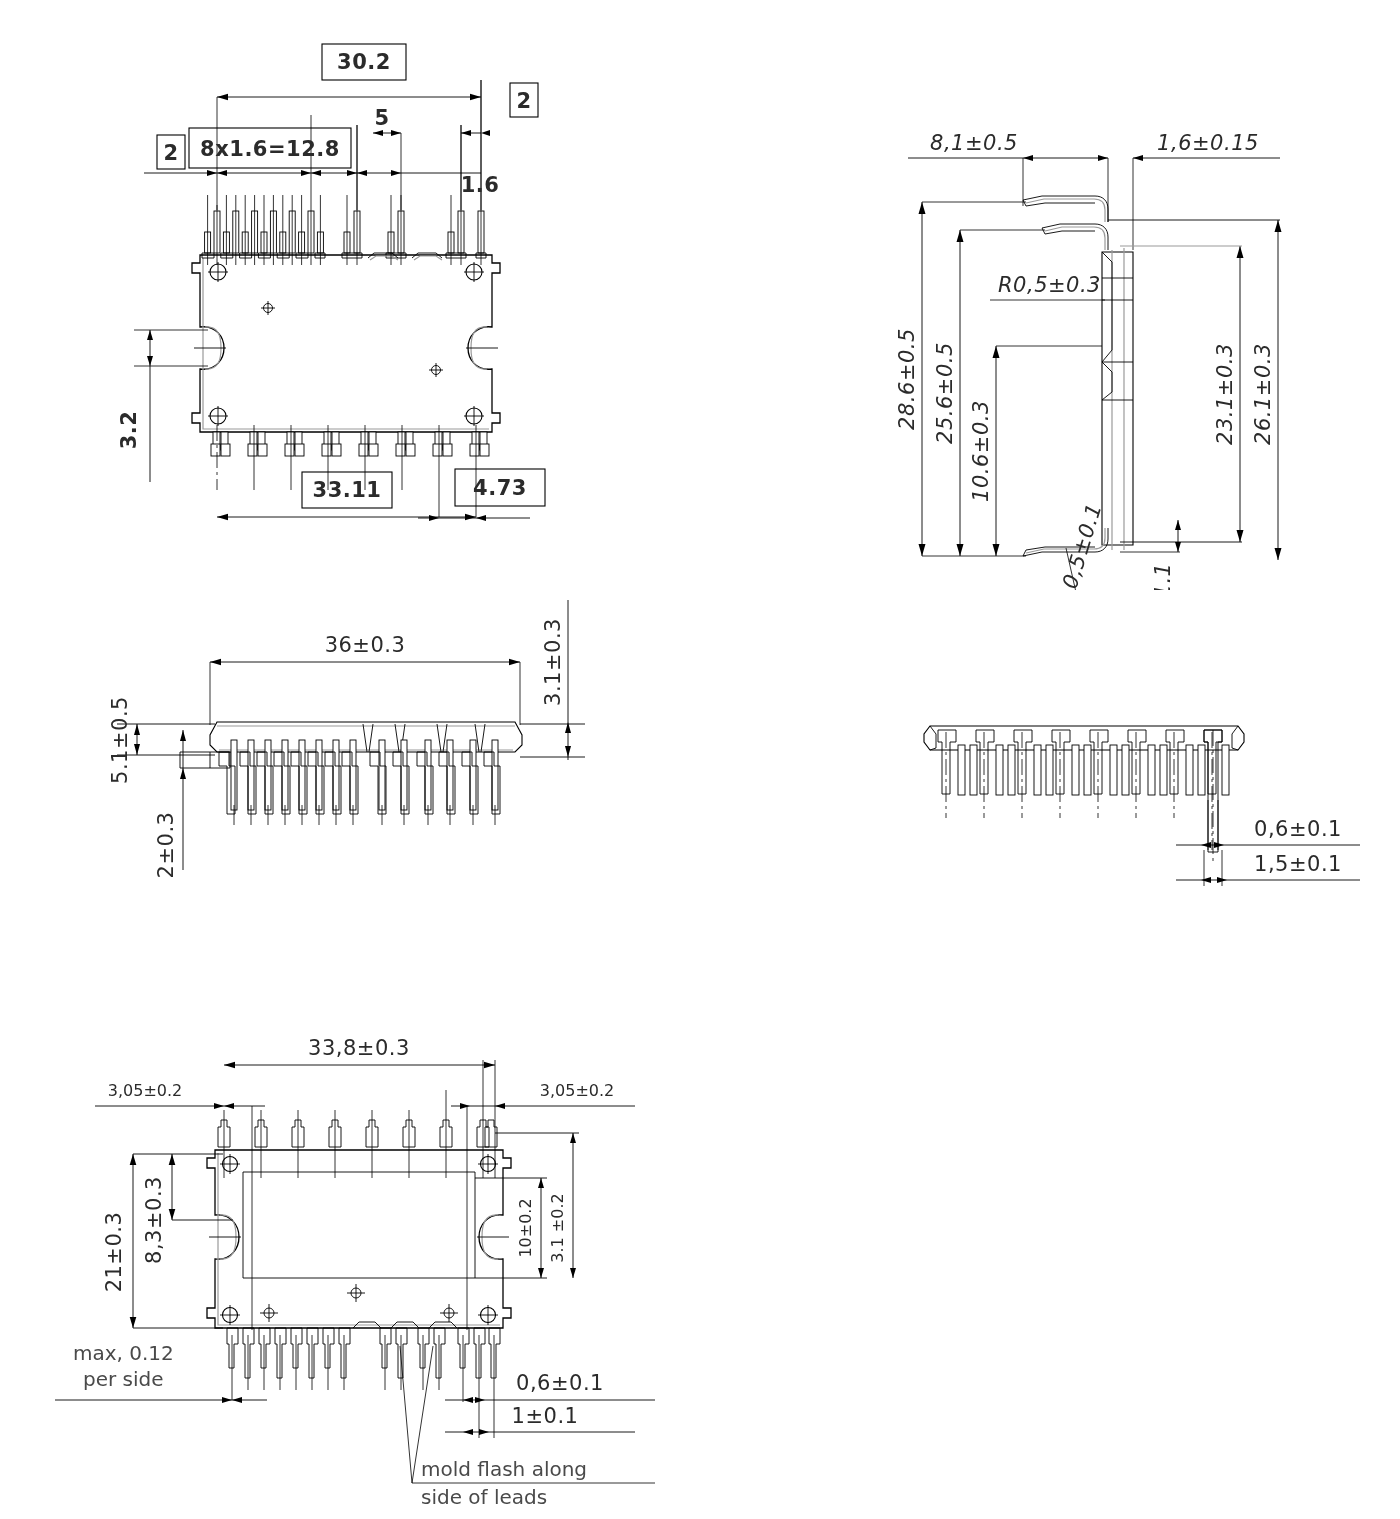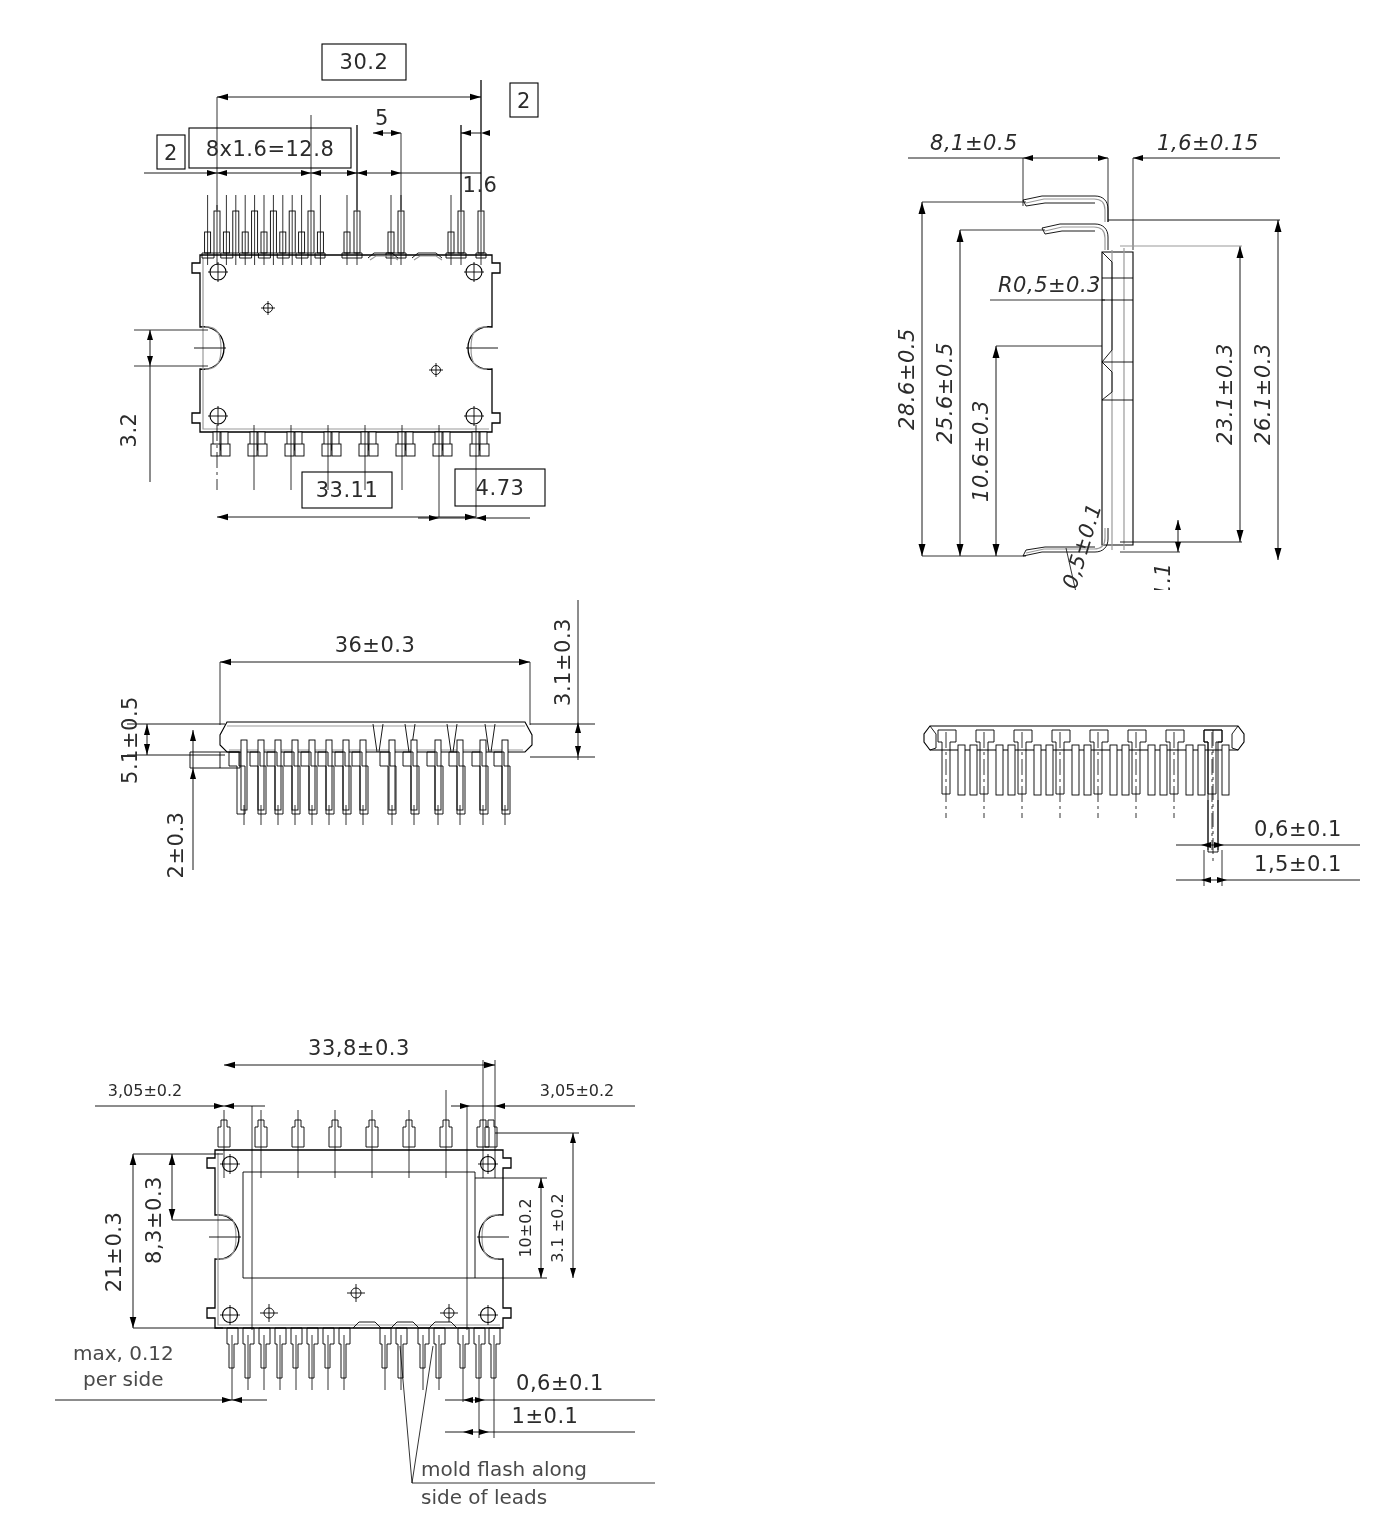--- a/index.html
+++ b/index.html
@@ -25,21 +25,21 @@
   .ln-center{stroke:#000;fill:none;stroke-width:0.8;stroke-dasharray:16 4 3 4;}
   .ln-leader{stroke:#000;fill:none;stroke-width:0.8;}
   .box{stroke:#000;fill:none;stroke-width:1.1;}
   .fillw{fill:#ffffff;}
 </style>
 </head>
 <body>
 
 <div class="sheet">
 
-<div class="view" style="left:120px;top:20px;">
+<div class="view" style="left:120px;top:20px;font-weight:bold;">
 <svg width="520" height="530" viewBox="0 0 520 530">
 
   <g>
 
     <path class="ln-gray" d="M84,240 L84,410 L384,410 L384,240 Z" opacity="0"></path>
 
     <path class="ln-body" d="
       M80,235
       L80,243
       L72,243 L72,253 L80,253
@@ -398,21 +398,21 @@
     <path class="ln-dim" d="M398,110 V450"></path>
     <path d="M398,110 l-3.5,12 h7 z" fill="#000"></path>
     <path d="M398,450 l-3.5,-12 h7 z" fill="#000"></path>
     <path class="ln-thin" d="M228,110 H400"></path>
     <text class="dimtxt" x="390" y="284" text-anchor="middle" transform="rotate(-90,390,284)">26.1±0.3</text>
   </g>
 
 </svg>
 </div>
 
-<div class="view" style="left:105px;top:600px;">
+<div class="view" style="left:95px;top:600px;">
 <svg width="520" height="300" viewBox="0 0 520 300">
 
   <g>
     <path class="ln" d="M122,122 L420,122 L427,135 L427,145 L420,152 L122,152 L115,145 L115,135 Z" fill="#fff"></path>
     <path class="ln-gray" d="M122,126 L420,126"></path>
     <path class="ln-gray" d="M124,150 L418,150"></path>
 
     <path class="ln-thin" d="M85,152 L115,152 L115,168 L85,168 Z" fill="#fff"></path>
     <path class="ln-thin" d="M115,152 H135 V168 H115"></path>
   </g>

